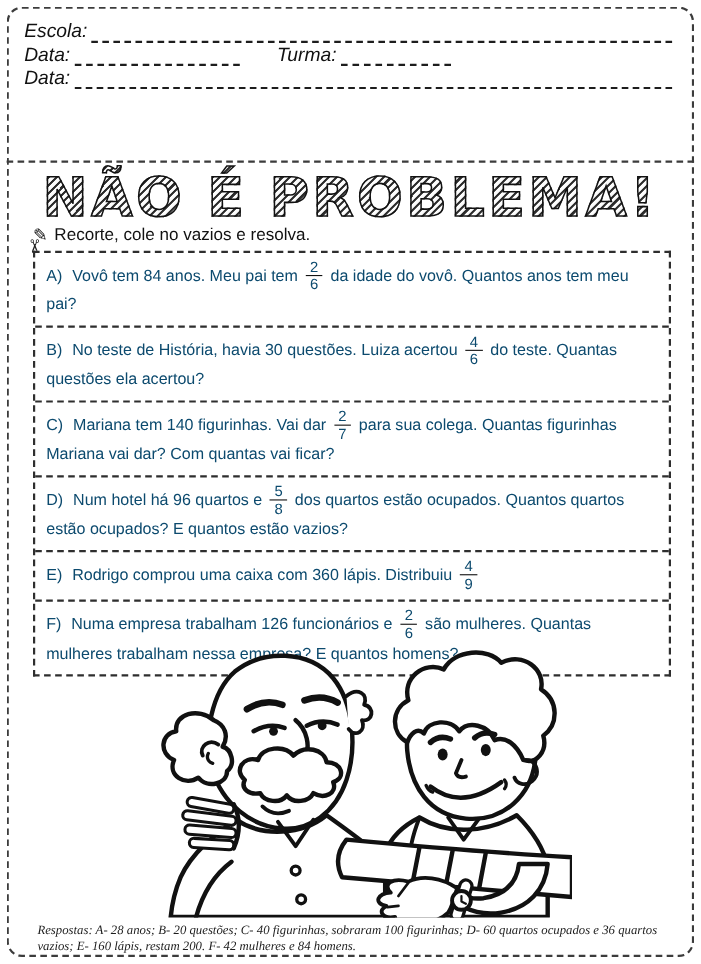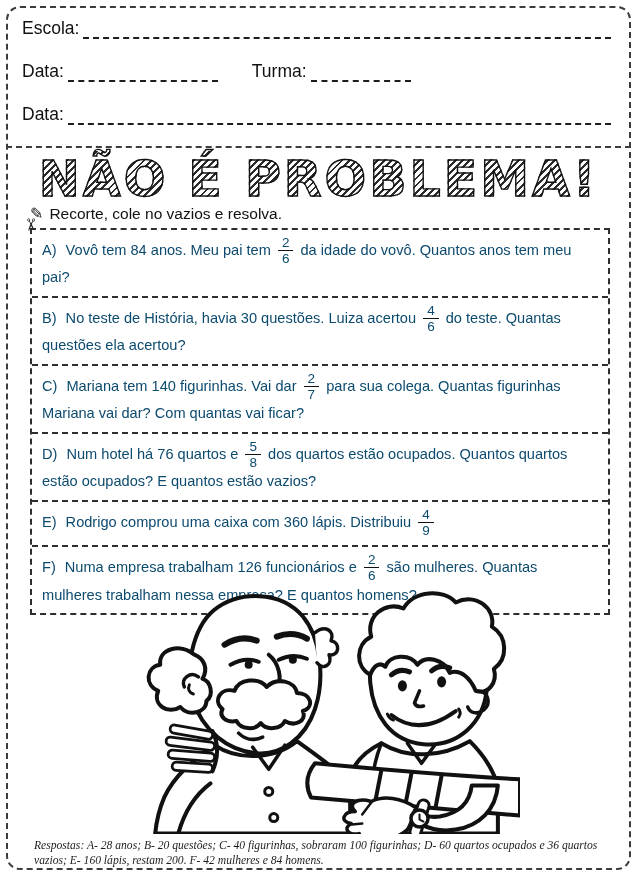--- a/index.html
+++ b/index.html
@@ -7,22 +7,22 @@
     width:637px;height:876px;background:#ffffff;position:relative;overflow:hidden;
     font-family:"Liberation Sans","DejaVu Sans",sans-serif;color:#111;
   }
   
   .page-frame{
     position:absolute;left:6px;top:6px;right:6px;bottom:6px;
     border:2px dashed #3c3c3c;border-radius:14px;pointer-events:none;
   }
   
   .hdr{position:absolute;left:22px;right:26px;top:18px;}
-  .hrow{display:flex;align-items:flex-end;font-size:17.5px;margin-top:0;}
-  .hrow + .hrow{margin-top:22px;}
+  .hrow{display:flex;align-items:flex-end;font-size:17.5px;margin-top:0;font-style:italic;}
+  .hrow + .hrow{}
   .hlabel{white-space:nowrap;padding-right:4px;}
   .fill{border-bottom:2px dashed #1d1d1d;height:14px;}
   .fill.grow{flex:1;}
   .fill.w-date{width:150px;}
   .fill.w-class{width:100px;}
   .hspacer{width:34px;}
   .hdr-divider{
     position:absolute;left:6px;right:6px;top:146px;border-top:2px dashed #3c3c3c;
   }
   
@@ -123,21 +123,21 @@
   </p>
   <p class="problem">
     <span class="pletter">C)</span><span>Mariana tem 140 figurinhas. Vai dar</span>
     <span class="frac">
         <span class="fnum">2</span>
         <span class="fden">7</span>
       </span>
     <span>para sua colega. Quantas figurinhas Mariana vai dar? Com quantas vai ficar?</span>
   </p>
   <p class="problem">
-    <span class="pletter">D)</span><span>Num hotel há 76 quartos e</span>
+    <span class="pletter">D)</span><span>Num hotel há 96 quartos e</span>
     <span class="frac">
         <span class="fnum">5</span>
         <span class="fden">8</span>
       </span>
     <span>dos quartos estão ocupados. Quantos quartos estão ocupados? E quantos estão vazios?</span>
   </p>
   <p class="problem">
     <span class="pletter">E)</span><span>Rodrigo comprou uma caixa com 360 lápis. Distribuiu</span>
     <span class="frac">
         <span class="fnum">4</span>

